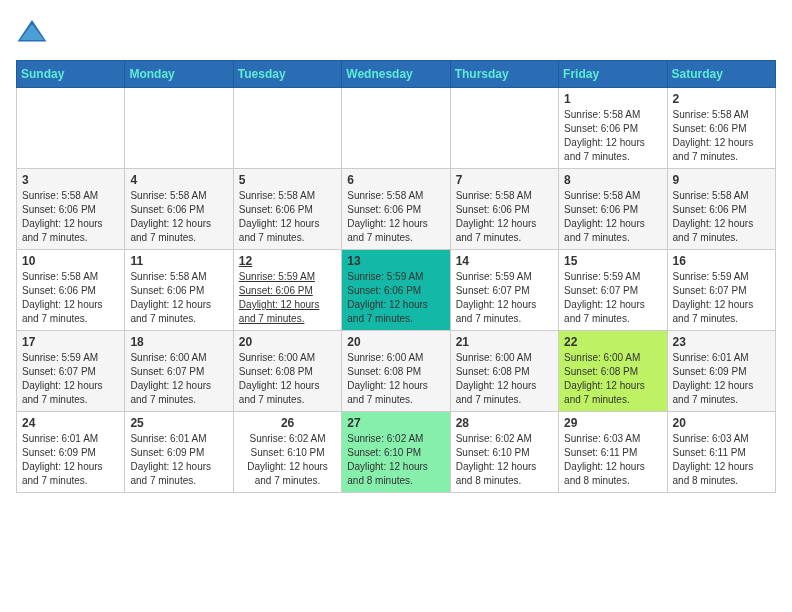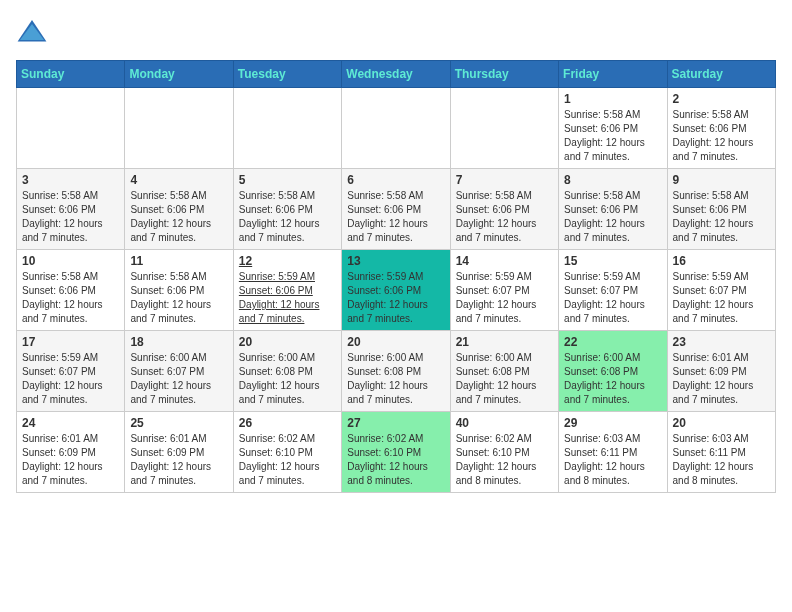--- a/index.html
+++ b/index.html
@@ -279,21 +279,21 @@
 Daylight: 12 hours
 and 7 minutes.</div>
         </td>
         <td style="background-color: rgb(245, 245, 245);">
           <span class="day-number">21</span>
           <div class="day-info" style="white-space: pre-line;">Sunrise: 6:00 AM
 Sunset: 6:08 PM
 Daylight: 12 hours
 and 7 minutes.</div>
         </td>
-        <td style="background-color: #86efac;">
+        <td style="background-color: #bef264;">
           <span class="day-number">22</span>
           <div class="day-info" style="white-space: pre-line;">Sunrise: 6:00 AM
 Sunset: 6:08 PM
 Daylight: 12 hours
 and 7 minutes.</div>
         </td>
         <td style="background-color: rgb(245, 245, 245);">
           <span class="day-number">23</span>
           <div class="day-info" style="white-space: pre-line;">Sunrise: 6:01 AM
 Sunset: 6:09 PM
@@ -309,36 +309,36 @@
 Daylight: 12 hours
 and 7 minutes.</div>
         </td>
         <td style="background-color: rgb(255, 255, 255);">
           <span class="day-number">25</span>
           <div class="day-info" style="white-space: pre-line;">Sunrise: 6:01 AM
 Sunset: 6:09 PM
 Daylight: 12 hours
 and 7 minutes.</div>
         </td>
-        <td style="background-color: rgb(255, 255, 255);">
+        <td style="background-color: rgb(255, 255, 255); text-align: center;">
           <span class="day-number">26</span>
           <div class="day-info" style="white-space: pre-line;">Sunrise: 6:02 AM
 Sunset: 6:10 PM
 Daylight: 12 hours
 and 7 minutes.</div>
         </td>
         <td style="background-color: #86efac;">
           <span class="day-number">27</span>
           <div class="day-info" style="white-space: pre-line;">Sunrise: 6:02 AM
 Sunset: 6:10 PM
 Daylight: 12 hours
 and 8 minutes.</div>
         </td>
         <td style="background-color: rgb(255, 255, 255);">
-          <span class="day-number">40</span>
+          <span class="day-number">28</span>
           <div class="day-info" style="white-space: pre-line;">Sunrise: 6:02 AM
 Sunset: 6:10 PM
 Daylight: 12 hours
 and 8 minutes.</div>
         </td>
         <td style="background-color: rgb(255, 255, 255);">
           <span class="day-number">29</span>
           <div class="day-info" style="white-space: pre-line;">Sunrise: 6:03 AM
 Sunset: 6:11 PM
 Daylight: 12 hours

